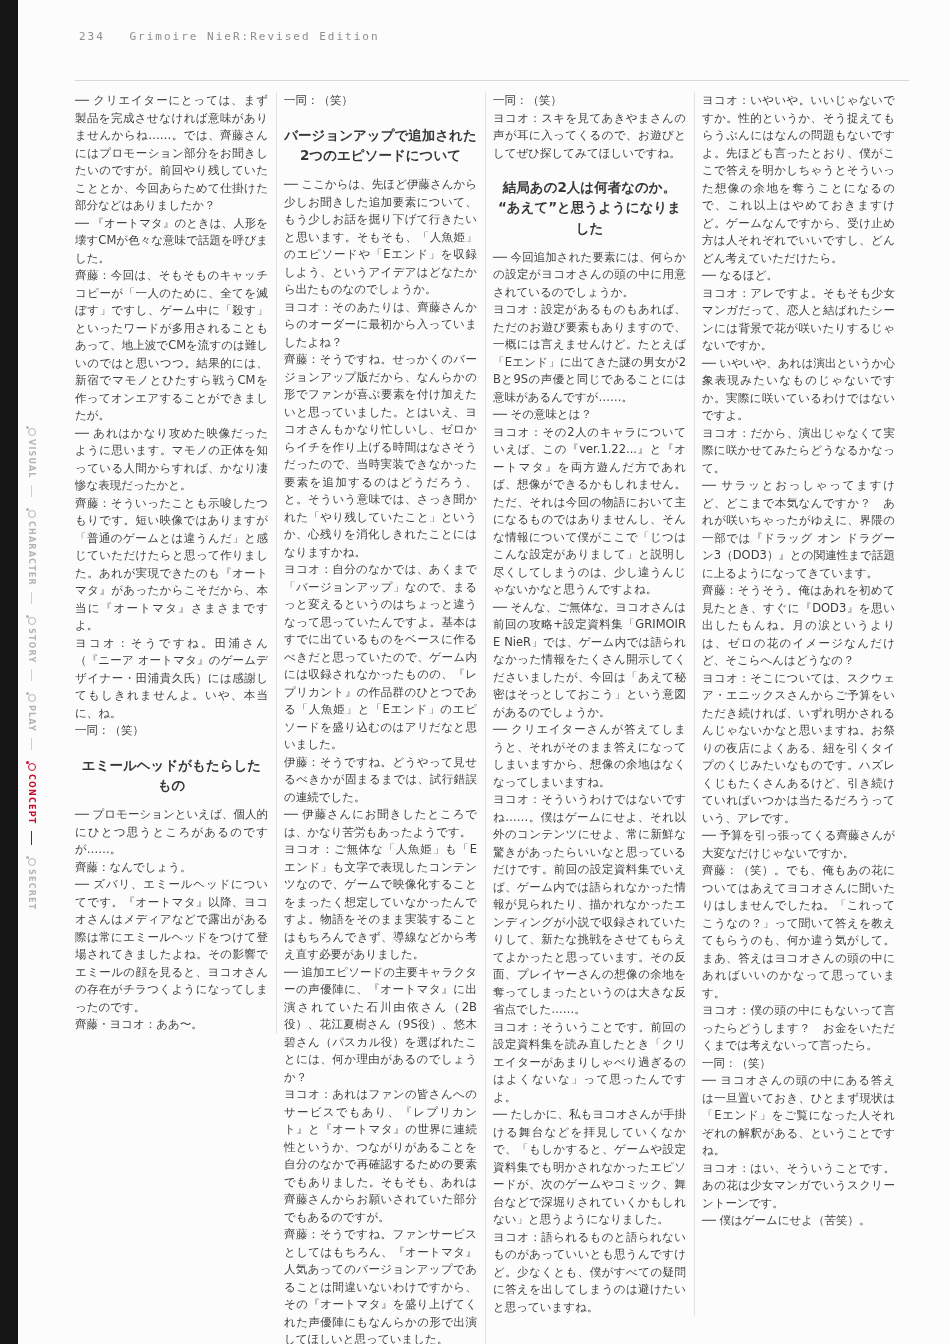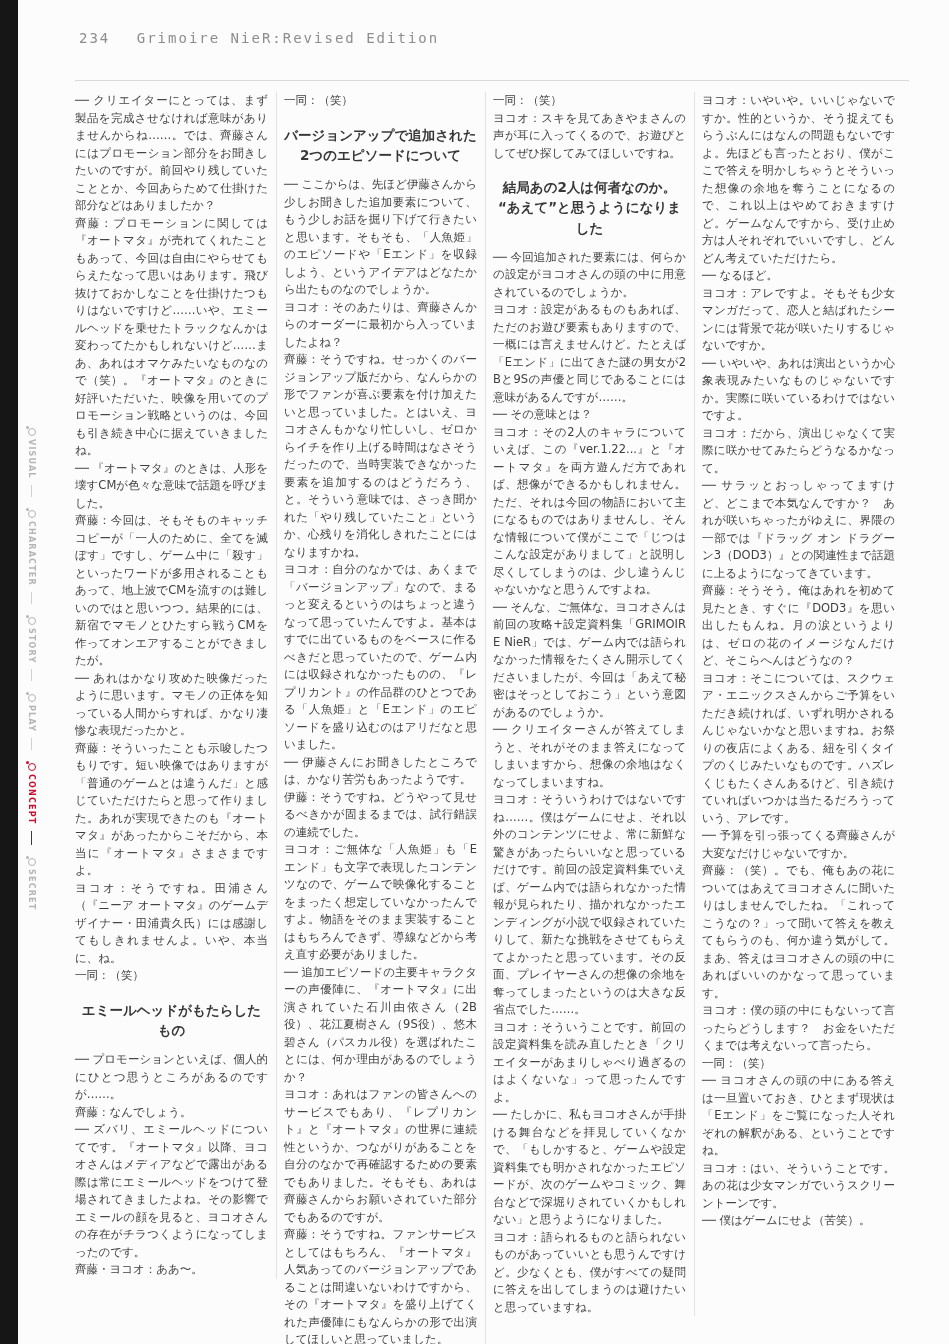--- a/index.html
+++ b/index.html
@@ -1,21 +1,21 @@
 <!DOCTYPE html>
 <html style="--accent: #c8102e; --tab-inactive: #b5b5b5;"><head>
 <meta charset="utf-8">
 <style>
   html,body{margin:0;padding:0;background:#e9e9e9;}
   .page{position:relative;width:949px;height:1344px;background:#fcfcfc;overflow:hidden;
         font-family:"DejaVu Sans","Liberation Sans",sans-serif;}
   .black-strip{position:absolute;left:0;top:0;width:18px;height:100%;background:#161616;}
   .page-header{position:absolute;left:79px;top:30px;
         font-family:"DejaVu Sans Mono","Liberation Mono",monospace;
-        font-size:14px;color:#8d8d8d;letter-spacing:2px;white-space:nowrap;}
+        font-size:11px;color:#8d8d8d;letter-spacing:2px;white-space:nowrap;}
   .page-num{margin-right:16px;}
   .header-rule{position:absolute;left:75px;right:40px;top:80px;height:1px;background:#d9d9d9;}
   .columns{position:absolute;left:75px;top:92px;display:flex;align-items:flex-start;}
   .col{width:193px;}
   .col:not(:last-child){border-right:1px solid #e2e2e2;padding-right:8px;margin-right:7px;}
   .col p{margin:0;font-size:11.5px;line-height:17.5px;color:#3f3f3f;
         text-align:justify;word-break:break-all;}
   .col h3{margin:15px 0 11px;font-size:13.5px;line-height:1.5;color:#383838;
         font-weight:bold;white-space:pre-line;word-break:break-all;text-align:center;}
   .col h3:first-child{margin-top:2px;}
@@ -73,43 +73,42 @@
       </div>
       <div class="side-tab">
         <span class="tab-icon"></span>
         <span class="tab-label">SECRET</span>
       </div>
     </div>
 
   <div class="columns">
       <div class="col">
         <p class="para">── クリエイターにとっては、まず製品を完成させなければ意味がありませんからね……。では、齊藤さんにはプロモーション部分をお聞きしたいのですが。前回やり残していたこととか、今回あらためて仕掛けた部分などはありましたか？</p>
-        <p class="para">齊藤：プロモーションに関しては『オートマタ』が売れてくれたこともあって、今回は自由にやらせてもらえたなって思いはあります。飛び抜けておかしなことを仕掛けたつもりはないですけど……いや、エミールヘッドを乗せたトラックなんかは変わってたかもしれないけど……まあ、あれはオマケみたいなものなので（笑）。『オートマタ』のときに好評いただいた、映像を用いてのプロモーション戦略というのは、今回も引き続き中心に据えていきましたね。</p>
         <p class="para">── 『オートマタ』のときは、人形を壊すCMが色々な意味で話題を呼びました。</p>
         <p class="para">齊藤：今回は、そもそものキャッチコピーが「一人のために、全てを滅ぼす」ですし、ゲーム中に「殺す」といったワードが多用されることもあって、地上波でCMを流すのは難しいのではと思いつつ。結果的には、新宿でマモノとひたすら戦うCMを作ってオンエアすることができましたが。</p>
         <p class="para">── あれはかなり攻めた映像だったように思います。マモノの正体を知っている人間からすれば、かなり凄惨な表現だったかと。</p>
         <p class="para">齊藤：そういったことも示唆したつもりです。短い映像ではありますが「普通のゲームとは違うんだ」と感じていただけたらと思って作りました。あれが実現できたのも『オートマタ』があったからこそだから、本当に『オートマタ』さまさまですよ。</p>
         <p class="para">ヨコオ：そうですね。田浦さん（『ニーア オートマタ』のゲームデザイナー・田浦貴久氏）には感謝してもしきれませんよ。いや、本当に、ね。</p>
         <p class="para">一同：（笑）</p>
         <h3 class="heading">エミールヘッドがもたらしたもの</h3>
         <p class="para">── プロモーションといえば、個人的にひとつ思うところがあるのですが……。</p>
         <p class="para">齊藤：なんでしょう。</p>
         <p class="para">── ズバリ、エミールヘッドについてです。『オートマタ』以降、ヨコオさんはメディアなどで露出がある際は常にエミールヘッドをつけて登場されてきましたよね。その影響でエミールの顔を見ると、ヨコオさんの存在がチラつくようになってしまったのです。</p>
         <p class="para">齊藤・ヨコオ：ああ〜。</p>
       </div>
       <div class="col">
         <p class="para">一同：（笑）</p>
         <h3 class="heading">バージョンアップで追加された
 2つのエピソードについて</h3>
         <p class="para">── ここからは、先ほど伊藤さんから少しお聞きした追加要素について、もう少しお話を掘り下げて行きたいと思います。そもそも、「人魚姫」のエピソードや「Eエンド」を収録しよう、というアイデアはどなたから出たものなのでしょうか。</p>
         <p class="para">ヨコオ：そのあたりは、齊藤さんからのオーダーに最初から入っていましたよね？</p>
         <p class="para">齊藤：そうですね。せっかくのバージョンアップ版だから、なんらかの形でファンが喜ぶ要素を付け加えたいと思っていました。とはいえ、ヨコオさんもかなり忙しいし、ゼロからイチを作り上げる時間はなさそうだったので、当時実装できなかった要素を追加するのはどうだろう、と。そういう意味では、さっき聞かれた「やり残していたこと」というか、心残りを消化しきれたことにはなりますかね。</p>
         <p class="para">ヨコオ：自分のなかでは、あくまで「バージョンアップ」なので、まるっと変えるというのはちょっと違うなって思っていたんですよ。基本はすでに出ているものをベースに作るべきだと思っていたので、ゲーム内には収録されなかったものの、『レプリカント』の作品群のひとつである「人魚姫」と「Eエンド」のエピソードを盛り込むのはアリだなと思いました。</p>
+        <p class="para">伊藤：そうですね。どうやって見せるべきかが固まるまでは、試行錯誤の連続でした。</p>
         <p class="para">── 伊藤さんにお聞きしたところでは、かなり苦労もあったようです。</p>
-        <p class="para">伊藤：そうですね。どうやって見せるべきかが固まるまでは、試行錯誤の連続でした。</p>
         <p class="para">ヨコオ：ご無体な「人魚姫」も「Eエンド」も文字で表現したコンテンツなので、ゲームで映像化することをまったく想定していなかったんですよ。物語をそのまま実装することはもちろんできず、導線などから考え直す必要がありました。</p>
         <p class="para">── 追加エピソードの主要キャラクターの声優陣に、『オートマタ』に出演されていた石川由依さん（2B役）、花江夏樹さん（9S役）、悠木碧さん（パスカル役）を選ばれたことには、何か理由があるのでしょうか？</p>
         <p class="para">ヨコオ：あれはファンの皆さんへのサービスでもあり、『レプリカント』と『オートマタ』の世界に連続性というか、つながりがあることを自分のなかで再確認するための要素でもありました。そもそも、あれは齊藤さんからお願いされていた部分でもあるのですが。</p>
         <p class="para">齊藤：そうですね。ファンサービスとしてはもちろん、『オートマタ』人気あってのバージョンアップであることは間違いないわけですから、その『オートマタ』を盛り上げてくれた声優陣にもなんらかの形で出演してほしいと思っていました。</p>
       </div>
       <div class="col">
         <p class="para">一同：（笑）</p>
         <p class="para">ヨコオ：スキを見てあきやまさんの声が耳に入ってくるので、お遊びとしてぜひ探してみてほしいですね。</p>
         <h3 class="heading">結局あの2人は何者なのか。
 “あえて”と思うようになりました</h3>

